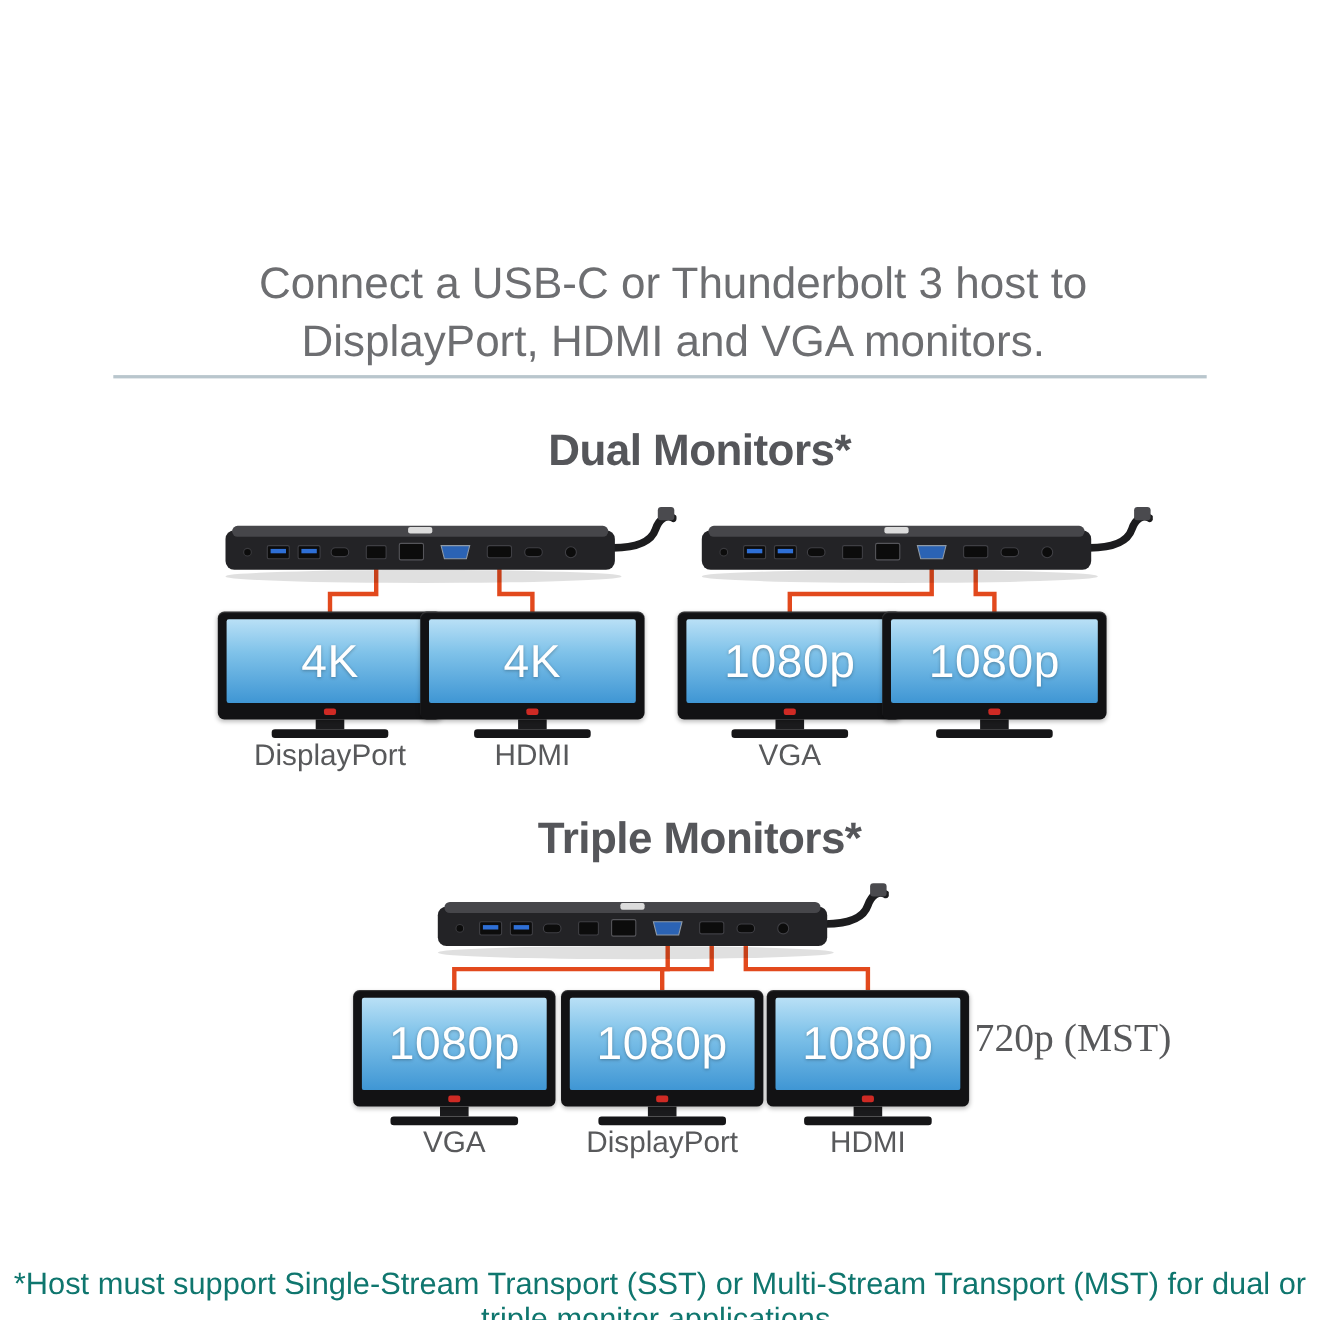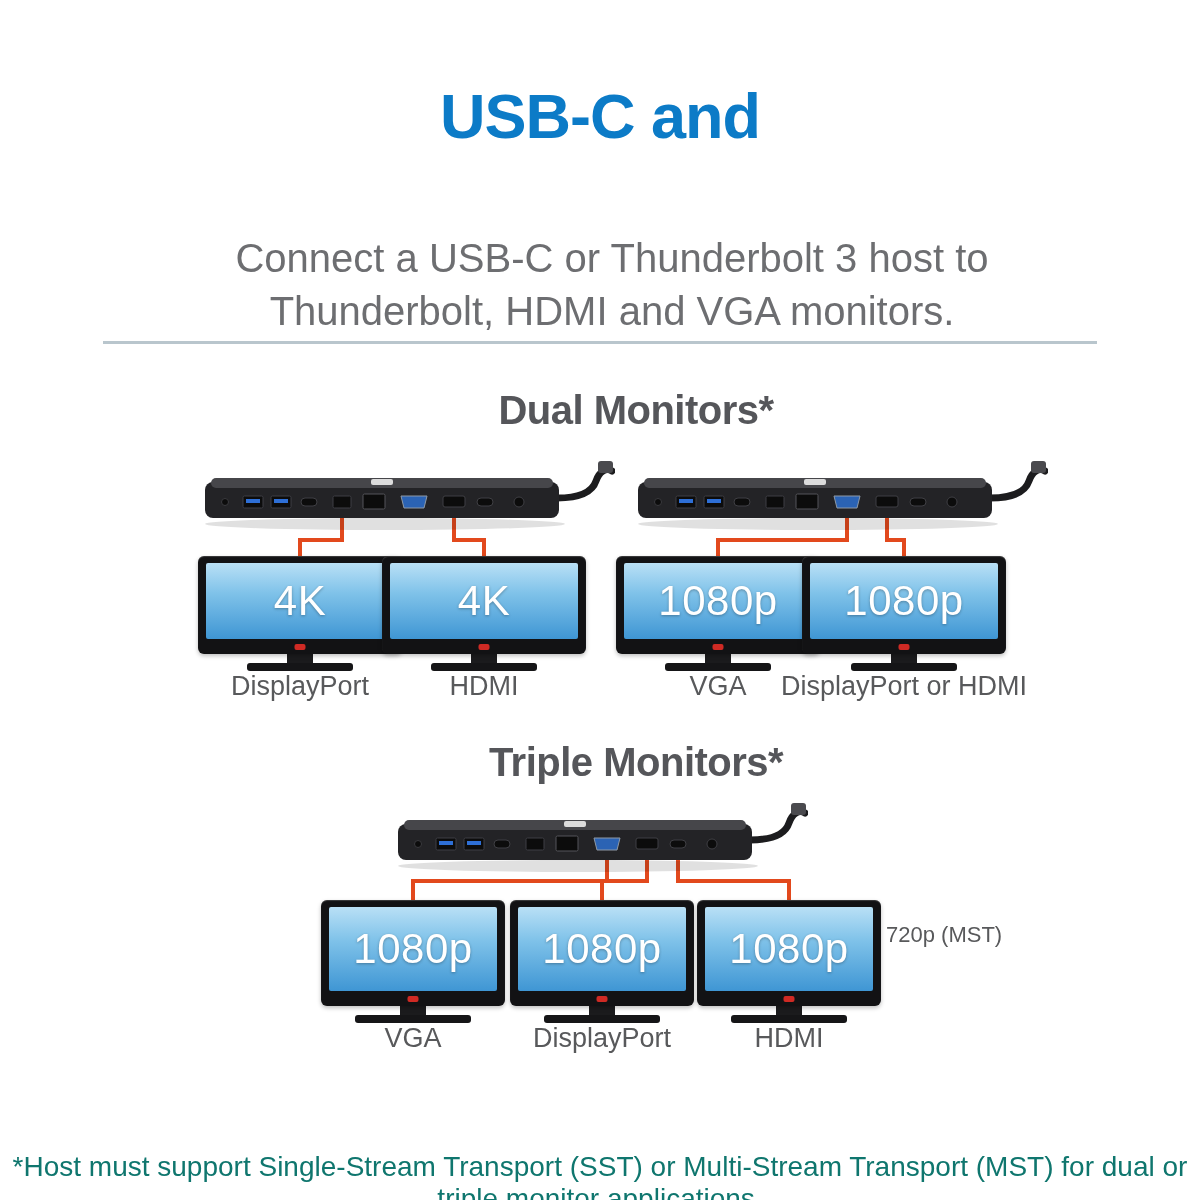--- a/index.html
+++ b/index.html
@@ -39,21 +39,21 @@
   .screen-text { color:#ffffff; font-size:42px; font-weight:normal;
                  text-shadow:0 1px 3px rgba(0,0,0,0.30); letter-spacing:0.5px; }
   .logo-dot { position:absolute; bottom:4px; left:50%; transform:translateX(-50%);
               width:11px; height:6px; background:#cf2a24; border-radius:2px; }
   .neck { width:26px; height:9px; background:#1b1b1d; }
   .base { height:8px; background:#151517; border-radius:3px; }
   .sm .base { width:106px; }
   .lg .base { width:116px; }
   .monitor-label { font-size:27px; color:#58595b; white-space:nowrap; text-align:center; }
 
-  .note { position:absolute; left:886px; top:922px; font-size:22px; color:#58595b; line-height:1.22; }
+  .note { position:absolute; left:886px; top:922px; font-size:36px; color:#58595b; line-height:1.22;font-family:Liberation Serif, serif; }
   .footnote { position:absolute; top:1151px; left:0; width:100%; text-align:center;
               font-size:28px; color:#0f766e; }
 </style>
 </head>
 <body>
 
 <div class="canvas">
 
   <svg width="0" height="0" style="position:absolute" aria-hidden="true">
     <defs>
@@ -74,25 +74,24 @@
         <rect x="168" y="46" width="22" height="15" rx="1.5" fill="#0c0c0c" stroke="#55555a"></rect>
         <path d="M206,48 L232,48 L229,60 L209,60 Z" fill="#2b63b4" stroke="#8f9aa6"></path>
         <rect x="248" y="48" width="22" height="11" rx="2" fill="#0c0c0c" stroke="#3f3f44"></rect>
         <rect x="282" y="50" width="16" height="8" rx="4" fill="#0c0c0c" stroke="#3f3f44"></rect>
         <circle cx="324" cy="54" r="5" fill="#0c0c0c" stroke="#3f3f44"></circle>
       </symbol>
     </defs>
   </svg>
 
   <div class="title">
-    <div>USB-C and</div>
   </div>
   <div class="subtitle">
     <div>Connect a USB-C or Thunderbolt 3 host to</div>
-    <div>Thunderbolt, HDMI and VGA monitors.</div>
+    <div>DisplayPort, HDMI and VGA monitors.</div>
   </div>
 
   <div class="divider"></div>
 
   <div class="section-heading" id="dual-heading">Dual Monitors*</div>
   <div class="section-heading" id="triple-heading">Triple Monitors*</div>
 
   <svg class="connectors" width="1200" height="1200">
     <polyline points="342,500 342,540 300,540 300,566"></polyline>
     <polyline points="454,500 454,540 484,540 484,566"></polyline>
@@ -159,21 +158,20 @@
     <div class="monitor">
       <div class="bezel">
         <div class="screen">
           <span class="screen-text">1080p</span>
         </div>
         <div class="logo-dot"></div>
       </div>
       <div class="neck"></div>
       <div class="base"></div>
     </div>
-    <div class="monitor-label">DisplayPort or HDMI</div>
   </div>
 
   <div class="monitor-group lg" style="left:313px; top:900px;">
     <div class="monitor">
       <div class="bezel">
         <div class="screen">
           <span class="screen-text">1080p</span>
         </div>
         <div class="logo-dot"></div>
       </div>

